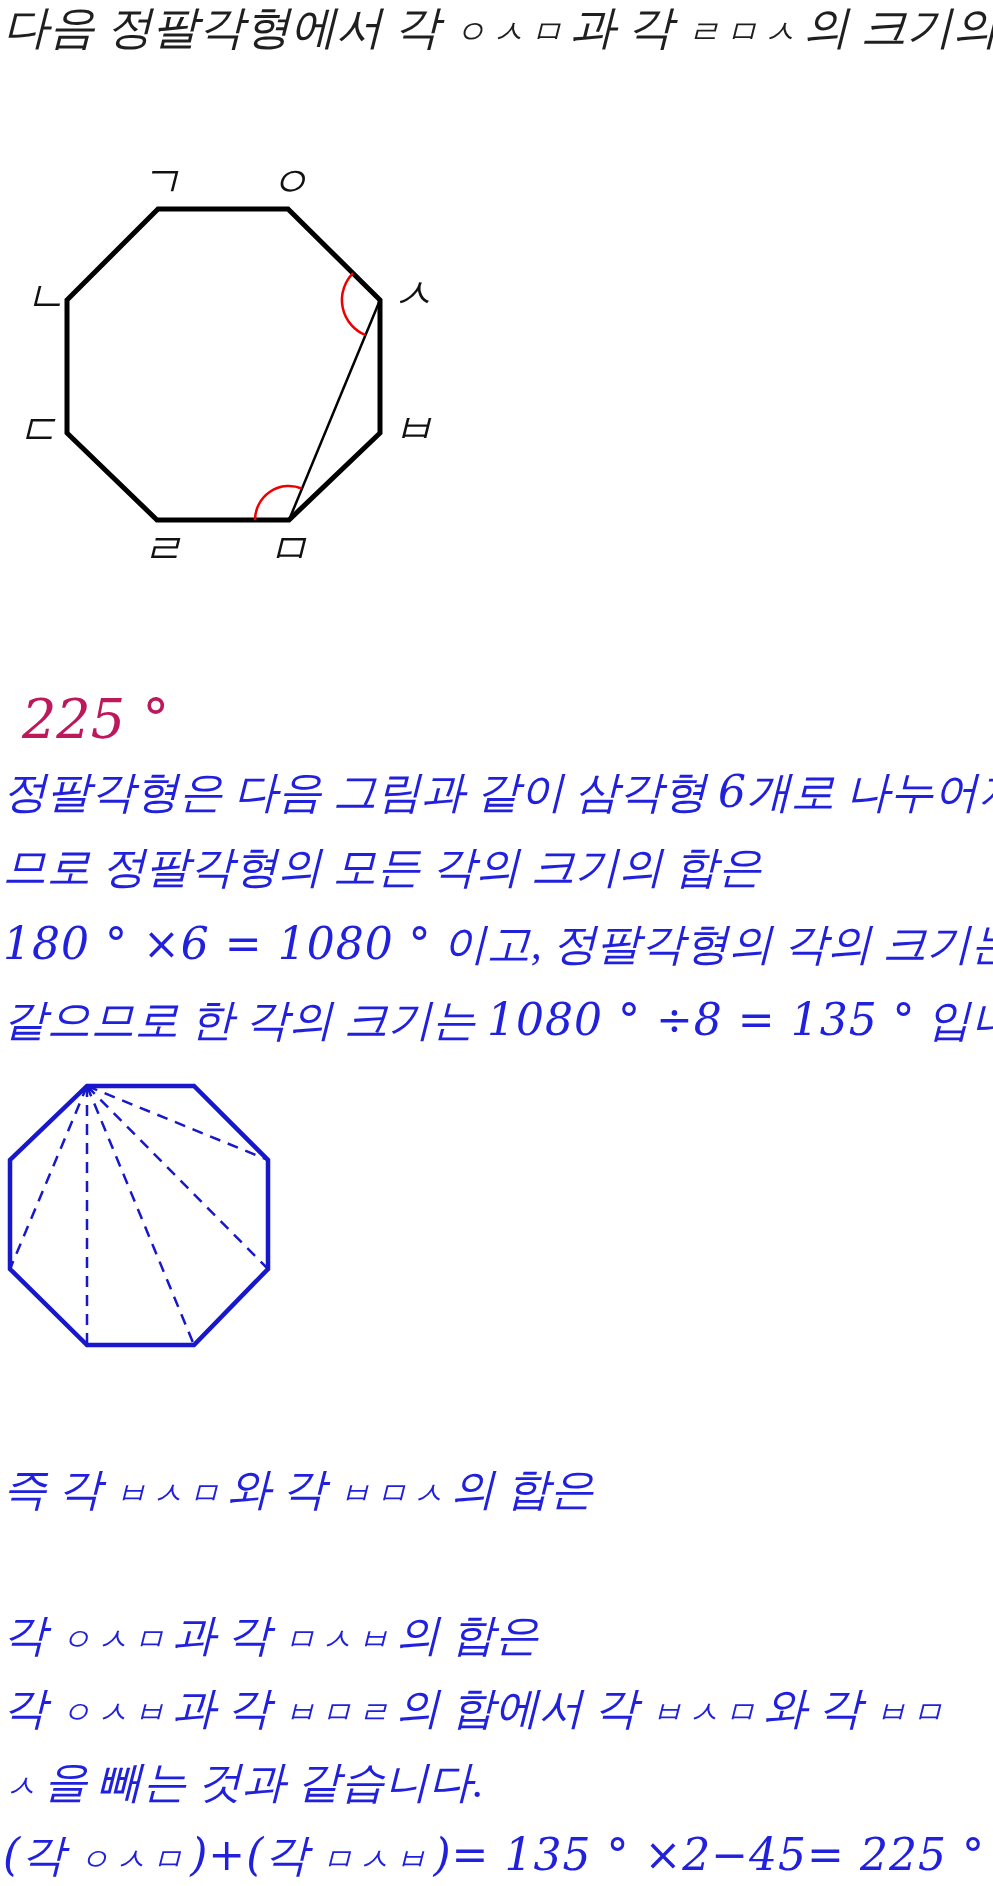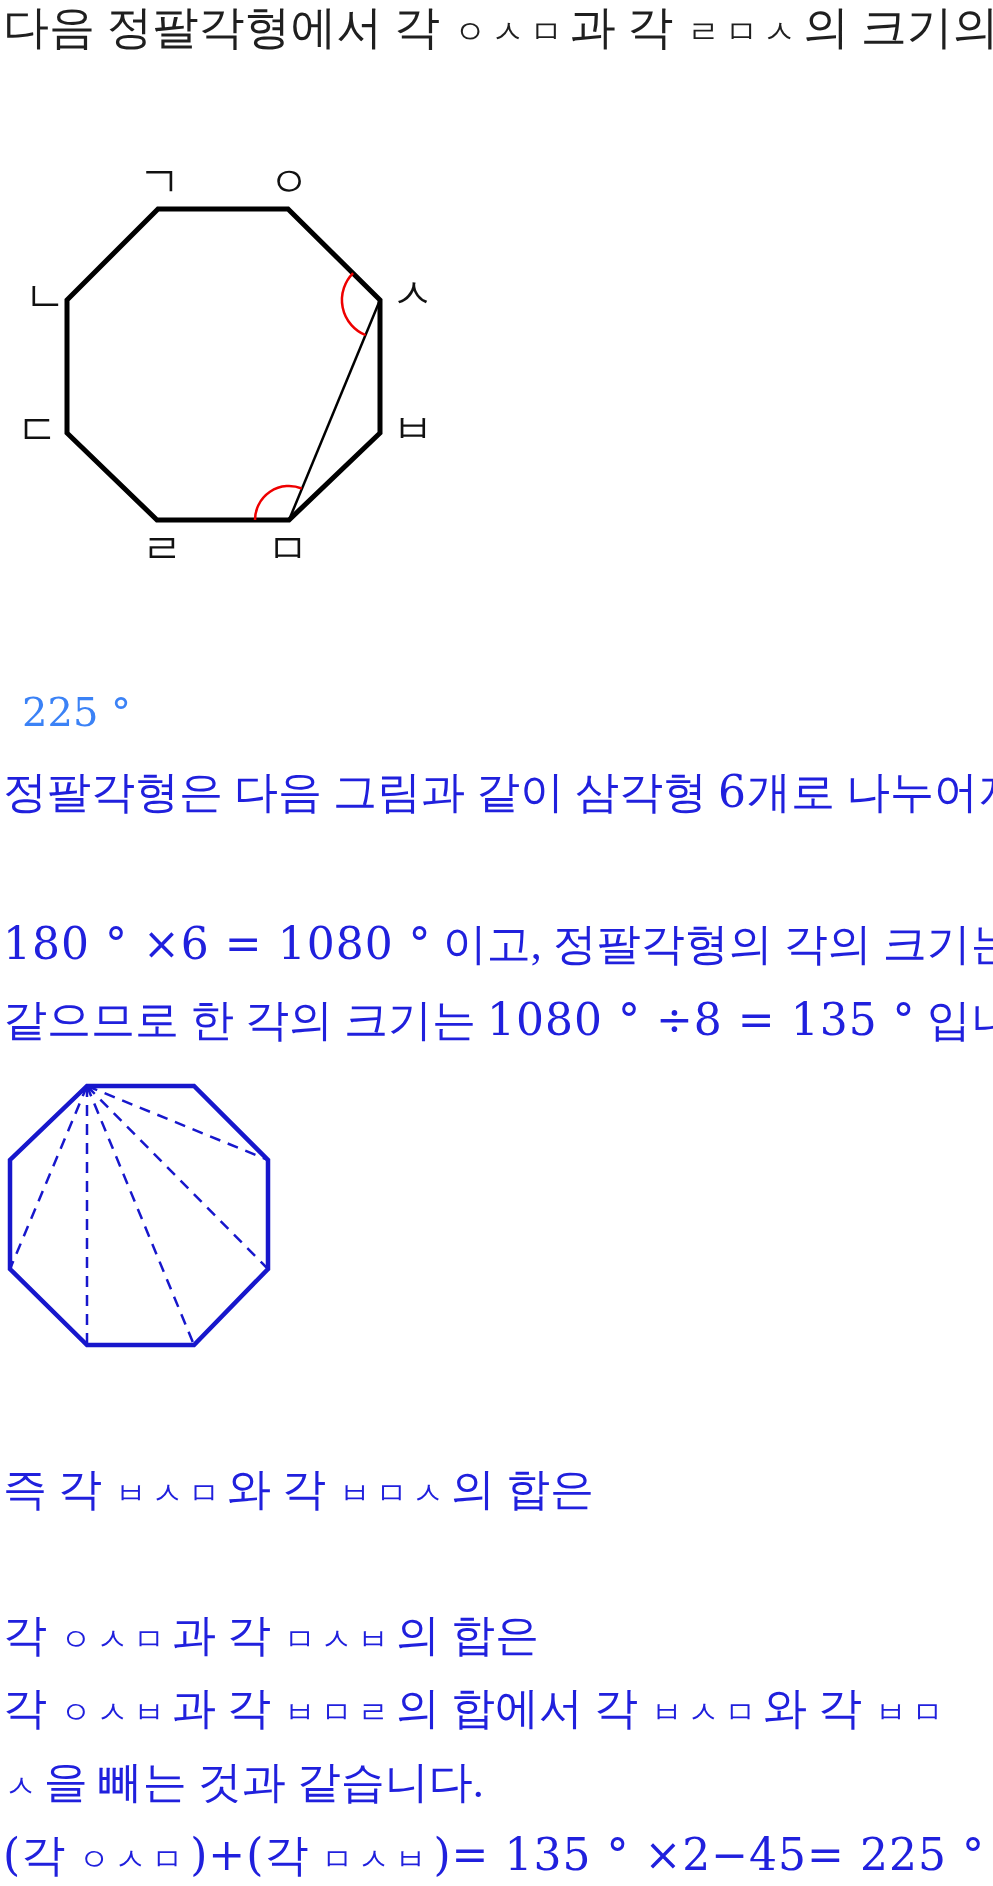--- a/index.html
+++ b/index.html
@@ -7,30 +7,31 @@
     padding: 0;
     background: #ffffff;
   }
   .page {
     position: relative;
     width: 993px;
     height: 1886px;
     background: #ffffff;
     overflow: hidden;
     font-family: "Liberation Serif", "DejaVu Serif", serif;
+    font-style: italic;
   }
   .line {
     position: absolute;
     left: 3px;
     white-space: pre;
     line-height: 1.12;
   }
   .q   { color: #1f1f1f; font-size: 46px; }
   .sol { color: #2020dd; font-size: 44px; }
-  .ans { color: #3b82f6; font-size: 40px; left: 22px; font-family: "DejaVu Serif", serif; }
+  .ans { color: #be185d; font-size: 54px; left: 22px; font-family: "DejaVu Serif", serif; }
   .seg-k { }
   .seg-j { font-size: 0.72em; letter-spacing: 5px; margin: 0 2px; }
   .seg-m { font-family: "DejaVu Serif", serif; letter-spacing: 1px; }
   .fig {
     position: absolute;
     left: 0;
   }
   .fig1 { top: 130px; }
   .fig2 { top: 1080px; }
   .vlabel {
@@ -58,20 +59,21 @@
     <text class="vlabel" x="413" y="178">ㅅ</text>
     <text class="vlabel" x="38" y="314">ㄷ</text>
     <text class="vlabel" x="413" y="313">ㅂ</text>
     <text class="vlabel" x="162" y="433">ㄹ</text>
     <text class="vlabel" x="288" y="433">ㅁ</text>
   </svg>
 
   <div class="line ans" style="top:690px">225 °</div>
 
   <div class="line sol" style="top:767px"><span class="seg-k">정팔각형은 다음 그림과 같이 삼각형 </span><span class="seg-m">6</span><span class="seg-k">개로 나누어지</span></div>
+  <div class="line sol" style="top:843px"><span class="seg-k">므로 정팔각형의 모든 각의 크기의 합은</span></div>
   <div class="line sol" style="top:919px"><span class="seg-m">180 ° ×6 = 1080 °</span><span class="seg-k"> 이고, 정팔각형의 각의 크기는 모두</span></div>
   <div class="line sol" style="top:995px"><span class="seg-k">같으므로 한 각의 크기는 </span><span class="seg-m">1080 ° ÷8 = 135 °</span><span class="seg-k"> 입니다.</span></div>
 
   <svg class="fig fig2" width="300" height="285" viewBox="0 0 300 285">
     <polygon points="87,6 194,6 268,80 268,189 194,265 87,265 10,189 10,80" fill="none" stroke-width="4.5" stroke-linejoin="miter" stroke="#1717cc"></polygon>
     <g stroke-width="2.5" stroke-dasharray="11 8" fill="none" stroke="#1717cc">
       <line x1="87" y1="6" x2="10" y2="189"></line>
       <line x1="87" y1="6" x2="87" y2="265"></line>
       <line x1="87" y1="6" x2="194" y2="265"></line>
       <line x1="87" y1="6" x2="268" y2="189"></line>

